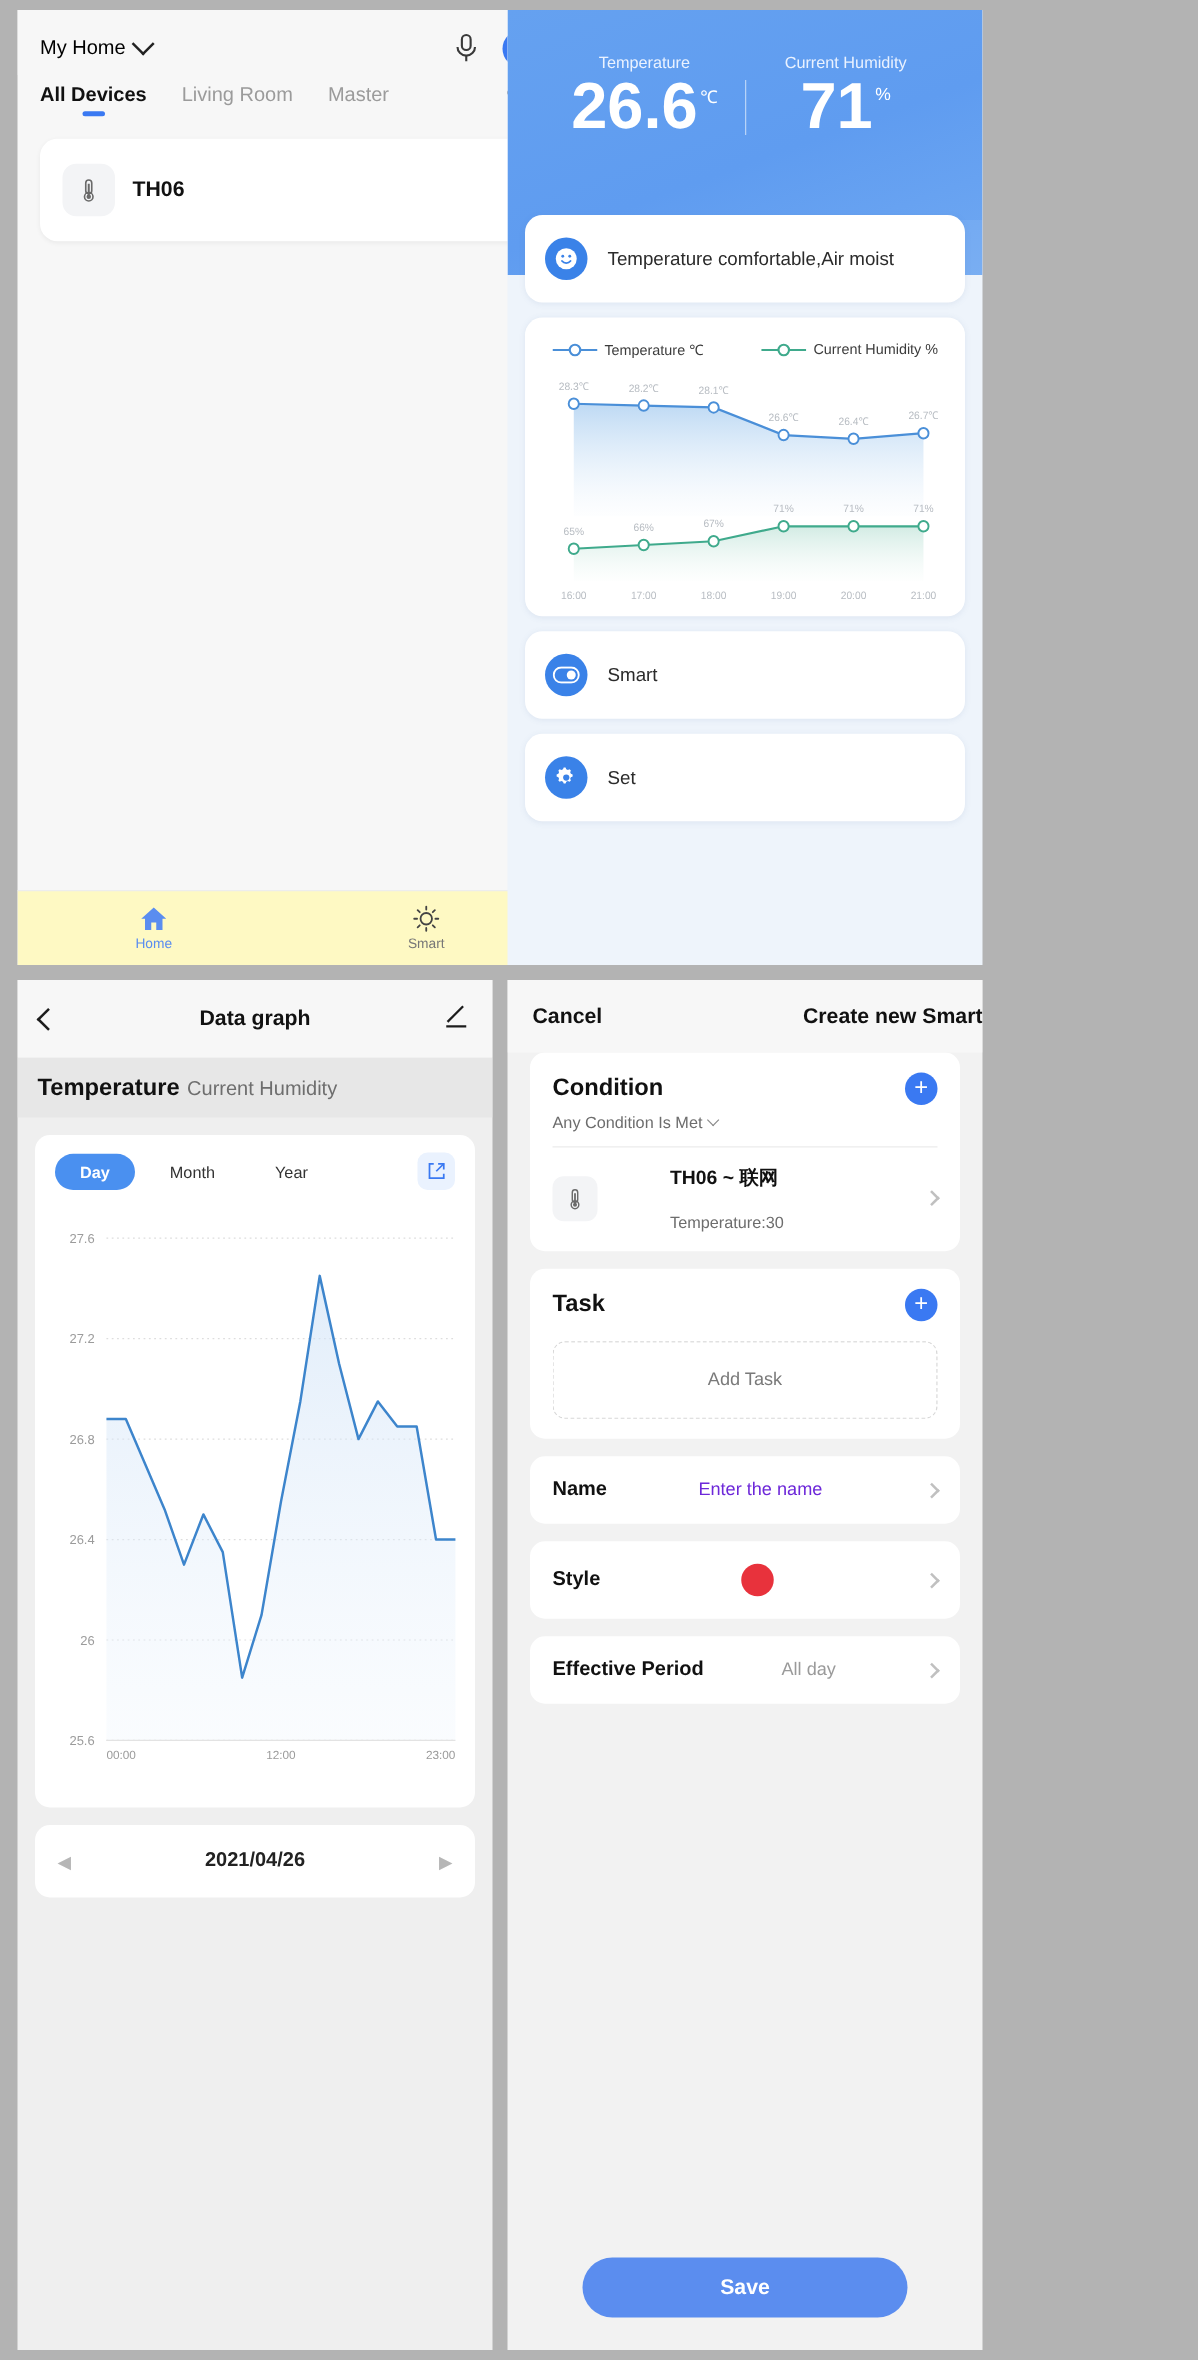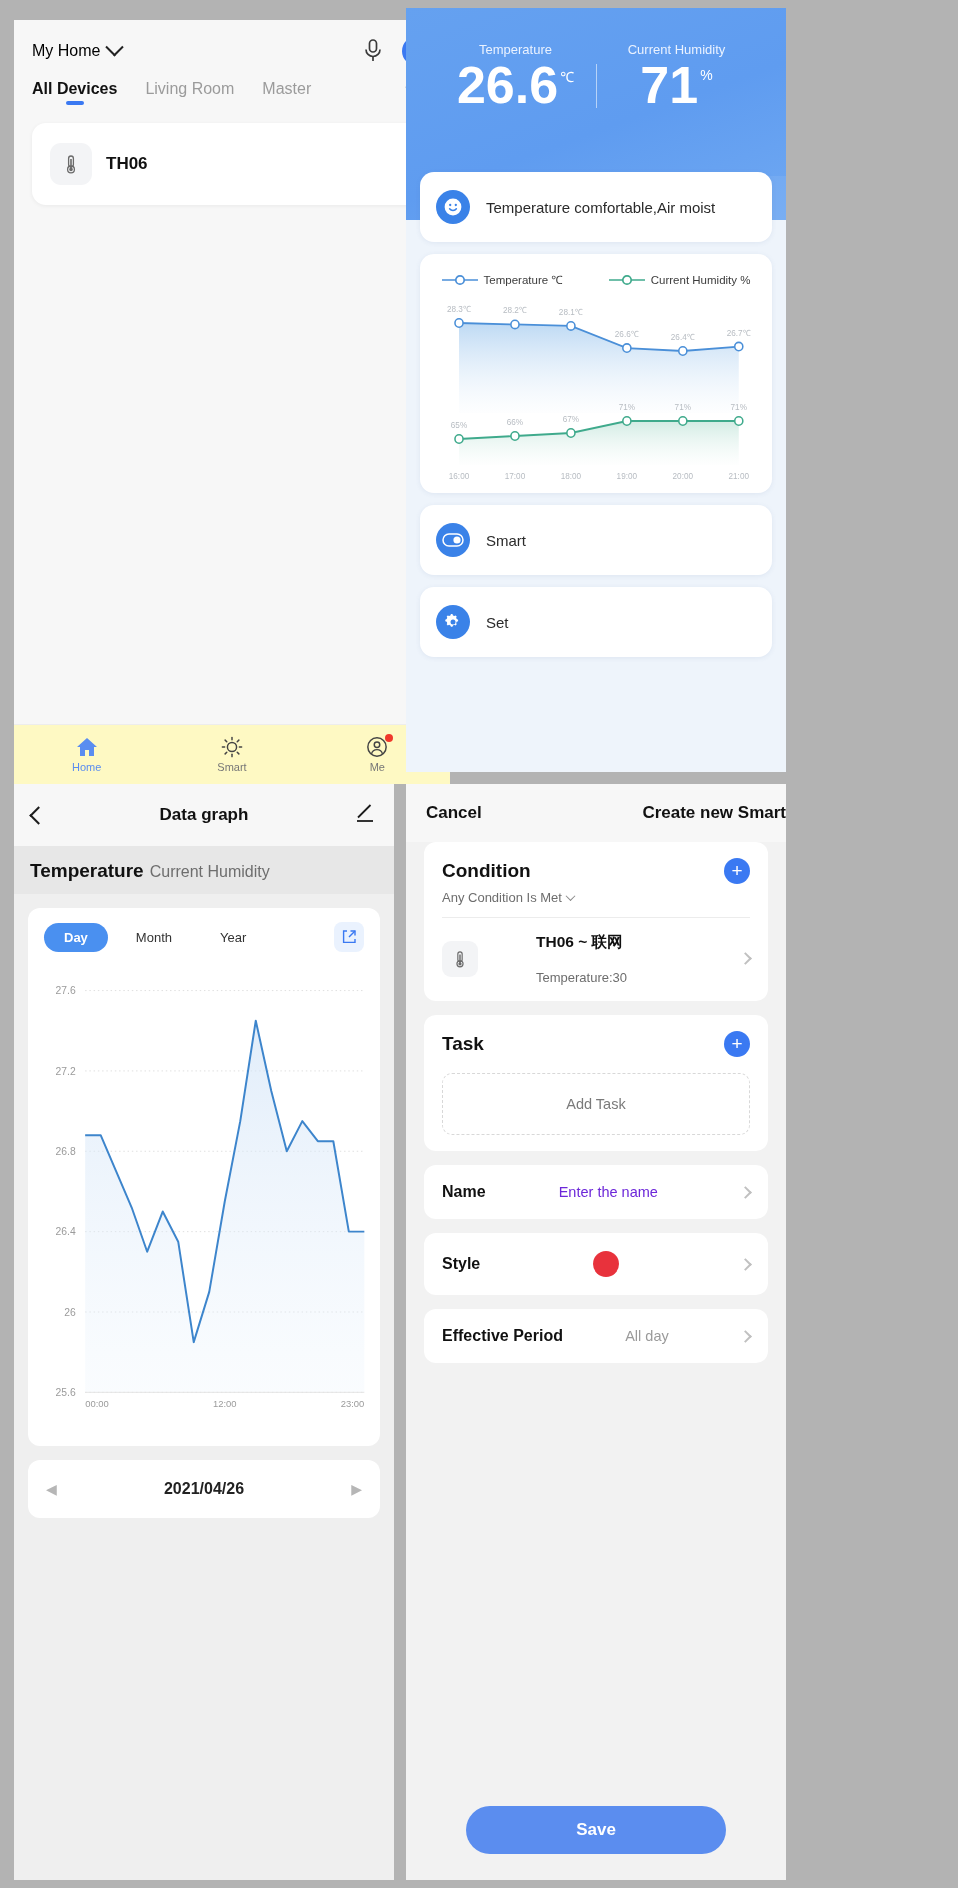--- a/index.html
+++ b/index.html
@@ -14,21 +14,21 @@
     width: 958px; height: 1888px;
     background: #b3b3b3;
   }
 
   
   .panel {
     position: absolute;
     background: #f7f7f7;
     overflow: hidden;
   }
-  #panel-home    { left: 14px;  top: 20px;    width: 436px; height: 764px; }
+  #panel-home    { left: 14px;  top: 8px;    width: 436px; height: 764px; }
   #panel-device  { left: 406px; top: 8px;    width: 380px; height: 764px; }
   #panel-graph   { left: 14px;  top: 784px;  width: 380px; height: 1096px; }
   #panel-smart   { left: 406px; top: 784px;  width: 380px; height: 1096px; }
 
   
   .home-header {
     display: flex; align-items: center;
     padding: 16px 18px 6px 18px;
     background: #f7f7f7;
   }
@@ -306,29 +306,20 @@
               <line x1="12" y1="20" x2="12" y2="22.5"></line>
             <line x1="1.5" y1="12" x2="4" y2="12"></line>
               <line x1="20" y1="12" x2="22.5" y2="12"></line>
             <line x1="4.5" y1="4.5" x2="6.3" y2="6.3"></line>
               <line x1="17.7" y1="17.7" x2="19.5" y2="19.5"></line>
             <line x1="19.5" y1="4.5" x2="17.7" y2="6.3"></line>
               <line x1="6.3" y1="17.7" x2="4.5" y2="19.5"></line>
           </g>
         </svg>
         <span class="nav-label">Smart</span>
-      </div>
-      <div class="nav-item">
-        <svg width="24" height="22" viewBox="0 0 24 24">
-          <circle cx="12" cy="12" r="10" fill="none" stroke="#444" stroke-width="1.6"></circle>
-          <circle cx="12" cy="9.5" r="3" fill="none" stroke="#444" stroke-width="1.6"></circle>
-          <path d="M6 19.5a6.2 6.2 0 0 1 12 0" fill="none" stroke="#444" stroke-width="1.6"></path>
-        </svg>
-        <div class="nav-badge"></div>
-        <span class="nav-label">Me</span>
       </div>
     </div>
   </div>
 
   <div class="panel" id="panel-device" style="background:#eef4fb;">
     <div class="dev-hero">
       <div class="hero-shape"></div>
       <div class="hero-readouts">
         <div class="readout">
           <div class="readout-label">Temperature</div>

